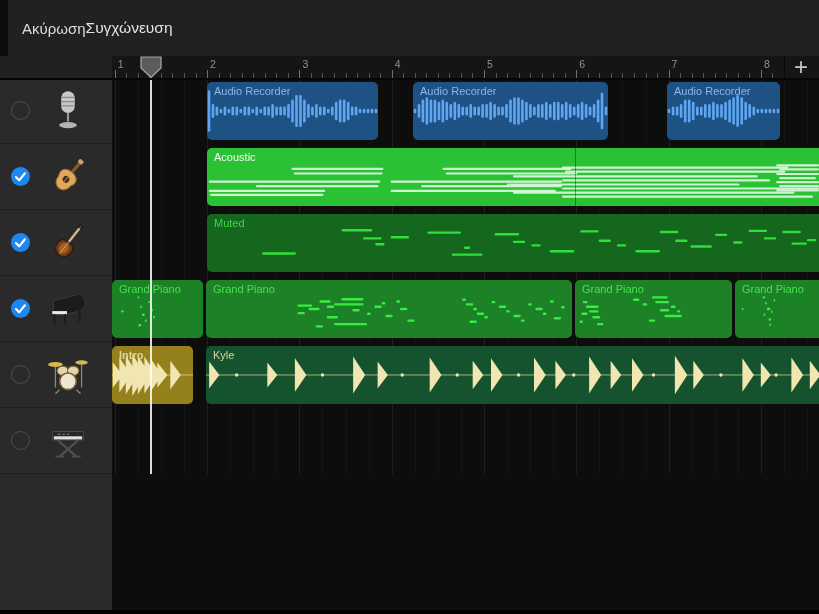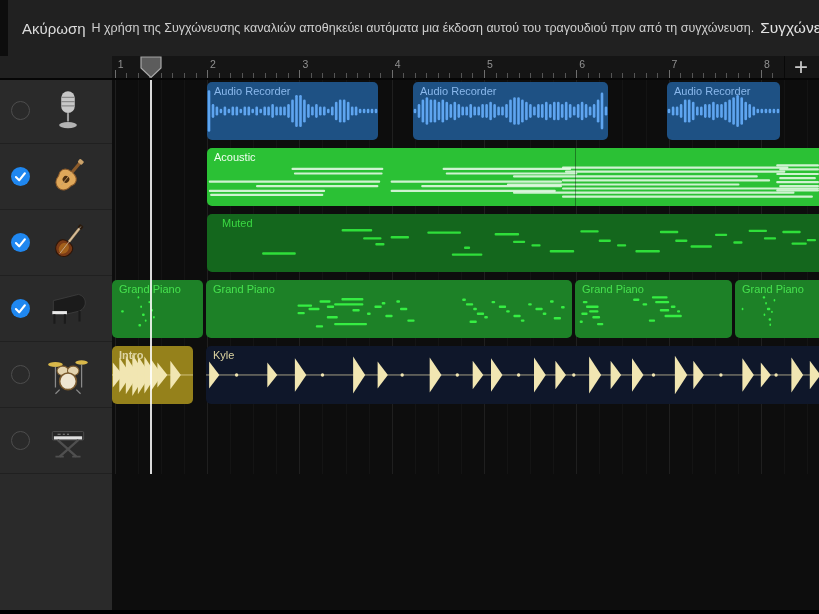--- a/index.html
+++ b/index.html
@@ -38,21 +38,20 @@
   .playline{position:absolute;top:0;width:1.5px;height:396px;background:rgba(255,255,255,0.85);z-index:8;}
   .bottombar{position:absolute;left:0;top:610px;width:819px;height:4px;background:#000;z-index:25;}
 </style>
 </head>
 <body>
 
 <div class="stage">
 
   <header class="topbar">
     <button class="tbtn cancel">Ακύρωση</button>
-    <div class="msg">Η χρήση της Συγχώνευσης καναλιών αποθηκεύει αυτόματα μια έκδοση αυτού του τραγουδιού πριν από τη συγχώνευση.</div>
     <button class="tbtn merge">Συγχώνευση</button>
   </header>
 
   <div class="rulerwrap">
     <div class="ruler" id="ruler">
       <div class="addsep"></div>
       <button class="addbtn">+</button>
     <span class="barnum" style="left: 5.8px;">1</span>
         <span class="barnum" style="left: 98.1px;">2</span>
         <span class="barnum" style="left: 190.4px;">3</span>
@@ -423,21 +422,21 @@
           <rect x="468.2" y="25.5" width="12.2" height="2.4" rx="1" fill="#2fdf3a"></rect>
           <rect x="483.5" y="31.3" width="21.4" height="2.4" rx="1" fill="#2fdf3a"></rect>
           <rect x="508.0" y="19.7" width="12.2" height="2.4" rx="1" fill="#2fdf3a"></rect>
           <rect x="526.3" y="27.3" width="9.2" height="2.4" rx="1" fill="#2fdf3a"></rect>
           <rect x="541.6" y="15.7" width="18.4" height="2.4" rx="1" fill="#2fdf3a"></rect>
           <rect x="556.9" y="23.2" width="12.2" height="2.4" rx="1" fill="#2fdf3a"></rect>
           <rect x="575.3" y="16.8" width="18.4" height="2.4" rx="1" fill="#2fdf3a"></rect>
           <rect x="584.5" y="28.4" width="15.3" height="2.4" rx="1" fill="#2fdf3a"></rect>
           <rect x="599.8" y="24.9" width="9.2" height="2.4" rx="1" fill="#2fdf3a"></rect>
         </svg>
-        <span class="rlabel" style="color: rgb(59, 217, 67); margin-left: 8px;">Muted</span>
+        <span class="rlabel" style="color: rgb(59, 217, 67);">Muted</span>
       </div>
       <div class="region" style="left: 0px; top: 202px; width: 91px; background: rgb(29, 129, 39);">
         <svg class="rsvg" viewBox="0 0 91 58" preserveAspectRatio="none">
           <rect x="9.1" y="30.2" width="2.7" height="2.4" rx="1" fill="#36ee43"></rect>
           <rect x="25.5" y="16.2" width="1.8" height="2.4" rx="1" fill="#36ee43"></rect>
           <rect x="28.2" y="25.5" width="1.8" height="2.4" rx="1" fill="#36ee43"></rect>
           <rect x="30.0" y="33.6" width="2.7" height="2.4" rx="1" fill="#36ee43"></rect>
           <rect x="32.8" y="39.4" width="1.8" height="2.4" rx="1" fill="#36ee43"></rect>
           <rect x="26.4" y="44.1" width="2.7" height="2.4" rx="1" fill="#36ee43"></rect>
           <rect x="36.4" y="20.9" width="1.8" height="2.4" rx="1" fill="#36ee43"></rect>
@@ -536,21 +535,21 @@
           <circle cx="4.0" cy="29" r="1.7" fill="#f1e6b2"></circle>
           <circle cx="10.5" cy="29" r="1.7" fill="#f1e6b2"></circle>
           <circle cx="17.0" cy="29" r="1.7" fill="#f1e6b2"></circle>
           <circle cx="23.5" cy="29" r="1.7" fill="#f1e6b2"></circle>
           <circle cx="30.0" cy="29" r="1.7" fill="#f1e6b2"></circle>
           <circle cx="36.5" cy="29" r="1.7" fill="#f1e6b2"></circle>
           <circle cx="48.6" cy="29" r="1.7" fill="#f1e6b2"></circle>
         </svg>
         <span class="rlabel" style="color: rgb(221, 212, 162); font-weight: bold;">Intro</span>
       </div>
-      <div class="region" style="left: 94px; top: 268px; width: 613px; background: #0f172a; border-top-right-radius: 0px; border-bottom-right-radius: 0px;">
+      <div class="region" style="left: 94px; top: 268px; width: 613px; background: #14532d; border-top-right-radius: 0px; border-bottom-right-radius: 0px;">
         <svg class="rsvg" viewBox="0 0 613 58" preserveAspectRatio="none">
           <rect x="0" y="28.3" width="613" height="1.3" fill="#f1e6b2" opacity="0.5"></rect>
           <polygon points="3.1,15.6 13.4,29 3.1,42.4" fill="#f1e6b2"></polygon>
           <polygon points="61.3,16.5 71.3,29 61.3,41.5" fill="#f1e6b2"></polygon>
           <polygon points="88.9,12.3 100.4,29 88.9,45.8" fill="#f1e6b2"></polygon>
           <polygon points="147.1,10.6 159.2,29 147.1,47.5" fill="#f1e6b2"></polygon>
           <polygon points="171.6,15.6 181.9,29 171.6,42.4" fill="#f1e6b2"></polygon>
           <polygon points="223.7,11.4 235.5,29 223.7,46.6" fill="#f1e6b2"></polygon>
           <polygon points="266.7,14.8 277.3,29 266.7,43.2" fill="#f1e6b2"></polygon>
           <polygon points="285.0,12.3 296.5,29 285.0,45.8" fill="#f1e6b2"></polygon>

